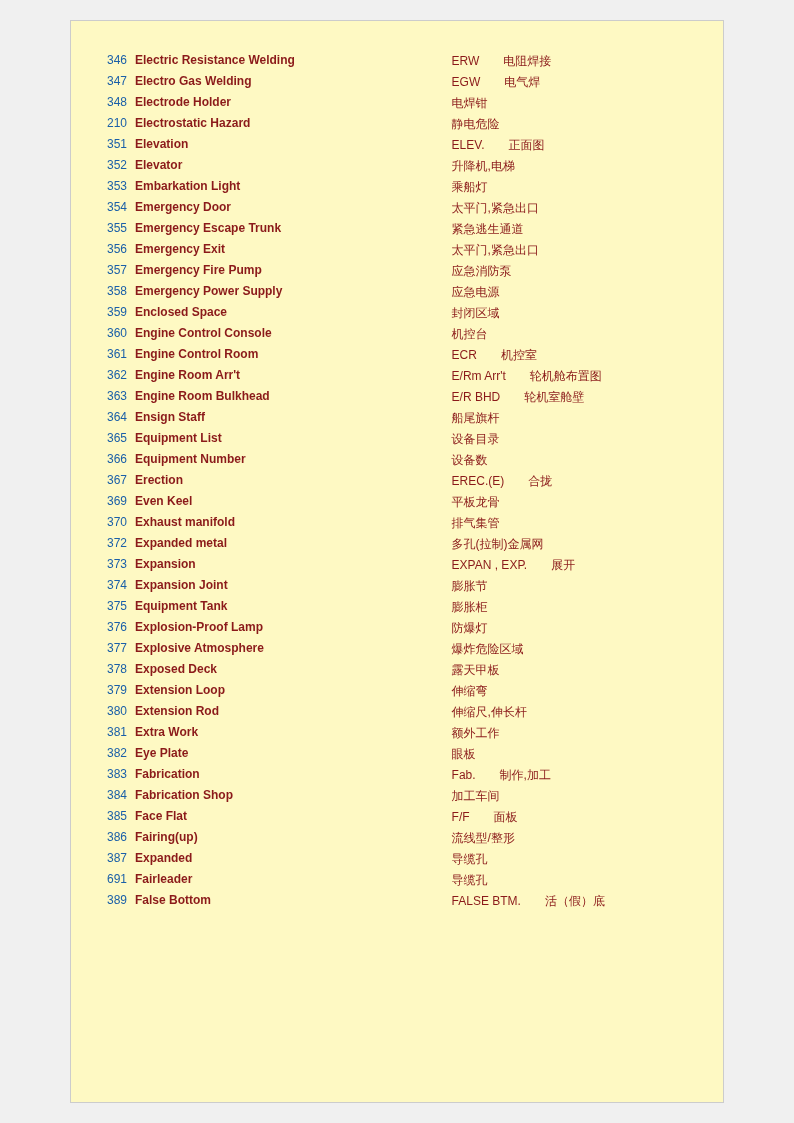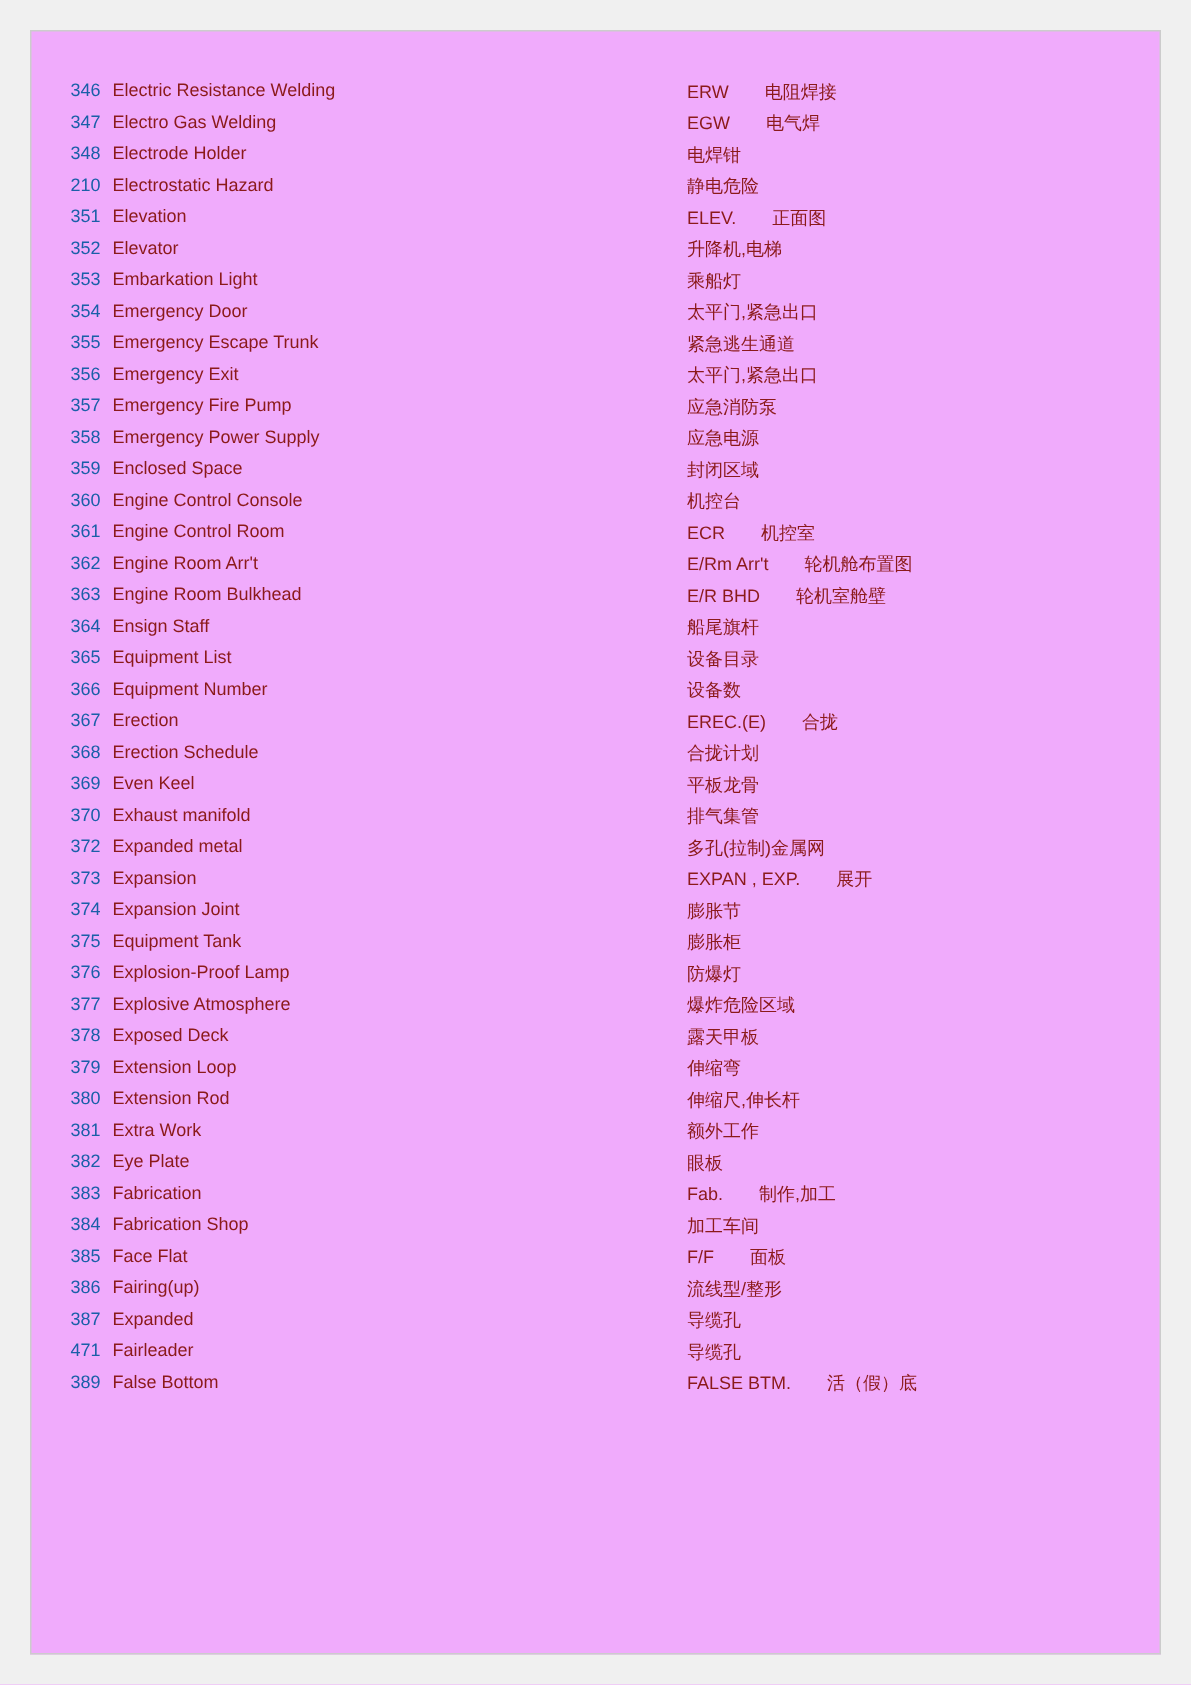--- a/index.html
+++ b/index.html
@@ -12,25 +12,25 @@
       background: #f0f0f0;
       font-family: Arial, sans-serif;
       display: flex;
       justify-content: center;
       align-items: flex-start;
       min-height: 1123px;
       padding: 20px;
     }
 
     .page-container {
-      background: #f0abfc;
-      width: 754px;
+      background: #fef9c3;
+      width: 654px;
       min-height: 1083px;
       border: 1px solid #cccccc;
-      padding: 30px 10px;
+      padding: 30px 20px;
     }
 
     .terminology-table {
       width: 100%;
       border-collapse: collapse;
     }
 
     .terminology-table tr {
       border-bottom: none;
     }
@@ -45,21 +45,21 @@
     .col-num {
       width: 40px;
       color: #1a5fa8;
       font-weight: normal;
       text-align: right;
       padding-right: 10px;
     }
 
     .col-term {
       color: #8B1A1A;
-      font-weight: normal;
+      font-weight: bold;
       min-width: 200px;
     }
 
     .col-abbr {
       color: #8B1A1A;
       font-weight: normal;
       min-width: 100px;
     }
   </style>
 </head>
@@ -167,25 +167,20 @@
           <td class="col-num">366</td>
           <td class="col-term">Equipment Number</td>
           <td class="col-abbr">设备数</td>
         </tr>
         <tr>
           <td class="col-num">367</td>
           <td class="col-term">Erection</td>
           <td class="col-abbr">EREC.(E)　　合拢</td>
         </tr>
         <tr>
-          <td class="col-num">368</td>
-          <td class="col-term">Erection Schedule</td>
-          <td class="col-abbr">合拢计划</td>
-        </tr>
-        <tr>
           <td class="col-num">369</td>
           <td class="col-term">Even Keel</td>
           <td class="col-abbr">平板龙骨</td>
         </tr>
         <tr>
           <td class="col-num">370</td>
           <td class="col-term">Exhaust manifold</td>
           <td class="col-abbr">排气集管</td>
         </tr>
         <tr>
@@ -262,21 +257,21 @@
           <td class="col-num">386</td>
           <td class="col-term">Fairing(up)</td>
           <td class="col-abbr">流线型/整形</td>
         </tr>
         <tr>
           <td class="col-num">387</td>
           <td class="col-term">Expanded</td>
           <td class="col-abbr">导缆孔</td>
         </tr>
         <tr>
-          <td class="col-num">471</td>
+          <td class="col-num">691</td>
           <td class="col-term">Fairleader</td>
           <td class="col-abbr">导缆孔</td>
         </tr>
         <tr>
           <td class="col-num">389</td>
           <td class="col-term">False Bottom</td>
           <td class="col-abbr">FALSE BTM.　　活（假）底</td>
         </tr>
       </tbody>
   </table>

